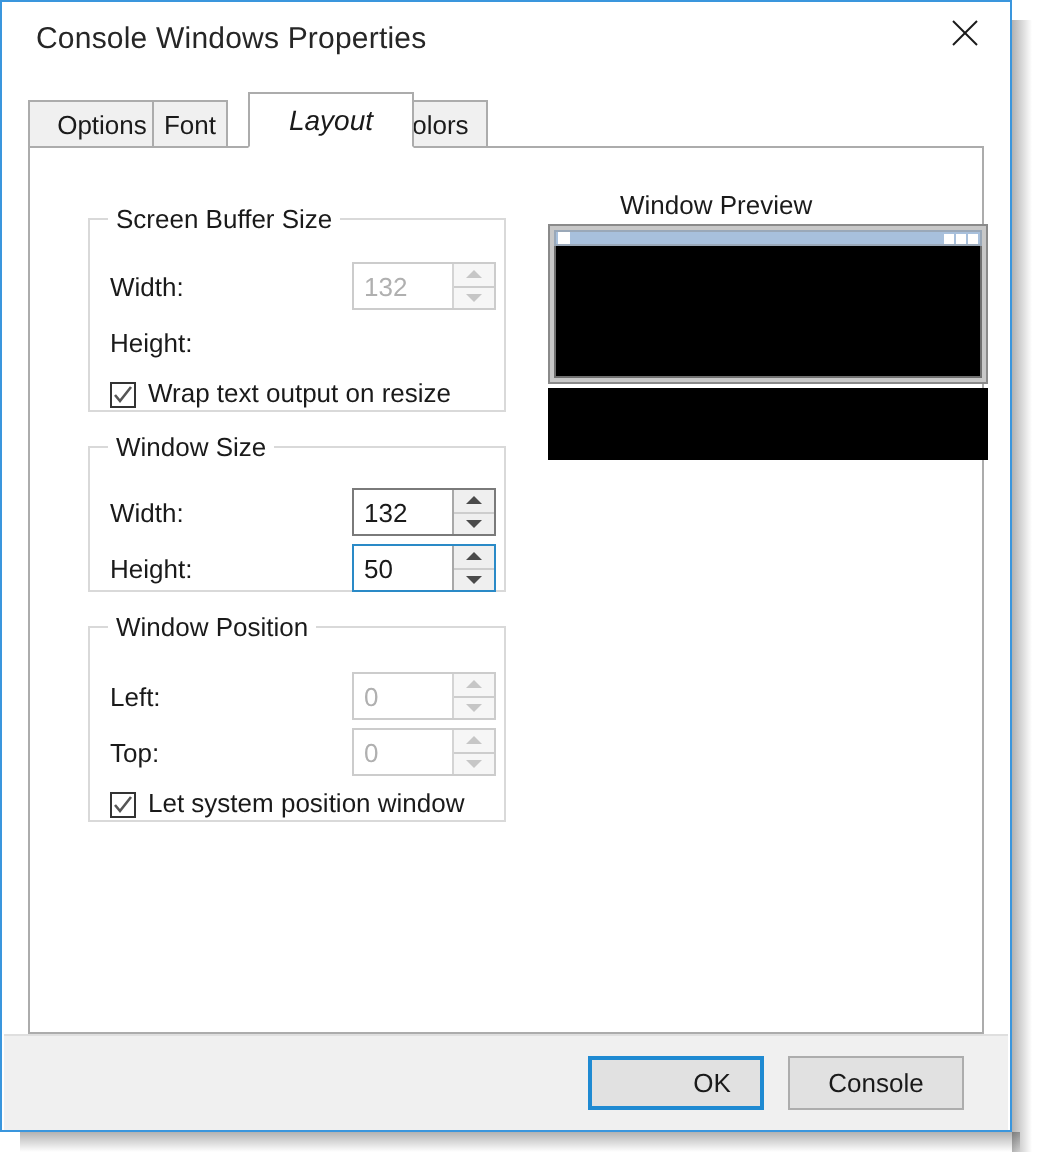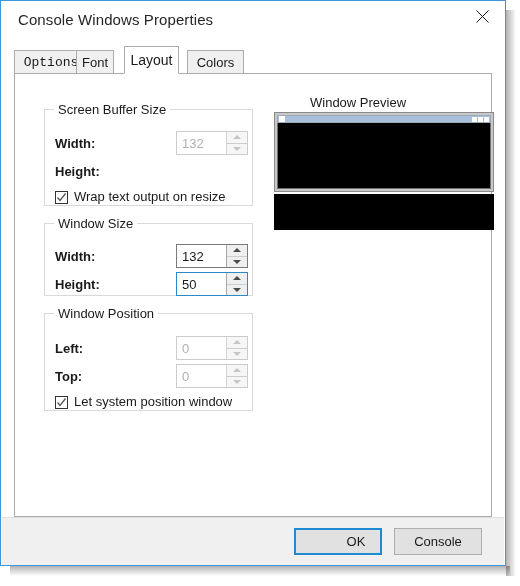--- a/index.html
+++ b/index.html
@@ -137,21 +137,20 @@
     color: #1a1a1a;
     white-space: nowrap;
   }
 
   
   .field-label {
     position: absolute;
     font-size: 13px;
     color: #1a1a1a;
     white-space: nowrap;
-    font-weight: bold;
   }
 
   
   .spin {
     position: absolute;
     width: 72px;
     height: 24px;
     box-sizing: border-box;
     background: #ffffff;
     border: 1px solid #7a7a7a;
@@ -443,27 +442,27 @@
         </div>
         <div class="mini-client" style="height:66px;"></div>
       </div>
 
       <div class="mini-buffer" style="left:0px; top:82px; width:220px; height:36px;"></div>
     </div>
 
   </div>
 
   <div class="tabstrip">
-    <div class="tab" style="left:0px; width:74px;font-family:Liberation Mono, monospace;">
+    <div class="tab" style="left:0px; width:74px;">
       <span>Options</span>
     </div>
     <div class="tab" style="left:62px; width:38px;">
       <span>Font</span>
     </div>
-    <div class="tab selected" style="left:110px; width:55px;">
+    <div class="tab selected" style="left:110px; width:83px;font-style:italic;">
       <span>Layout</span>
     </div>
     <div class="tab" style="left:173px; width:57px;justify-content:center;">
       <span>Colors</span>
     </div>
   </div>
 
   <div class="footer">
     <div class="btn default" style="left:292px;">
       <span>OK</span>

